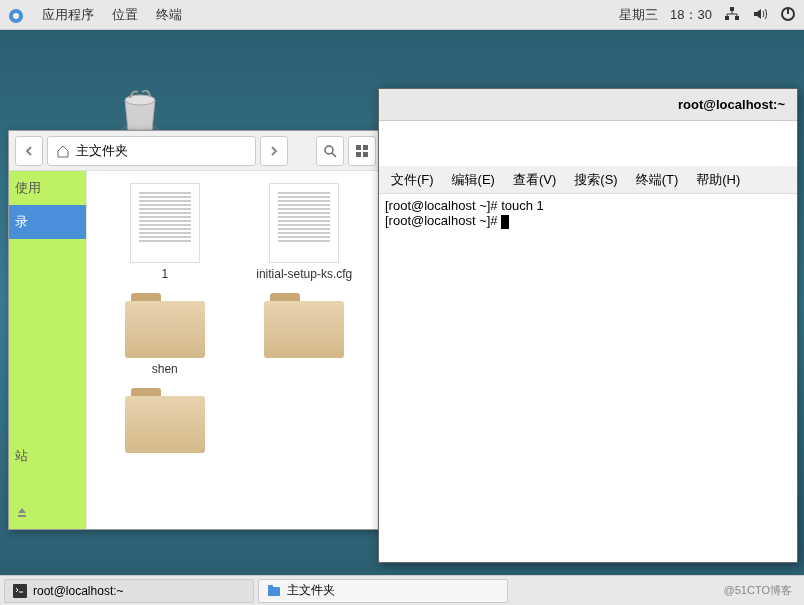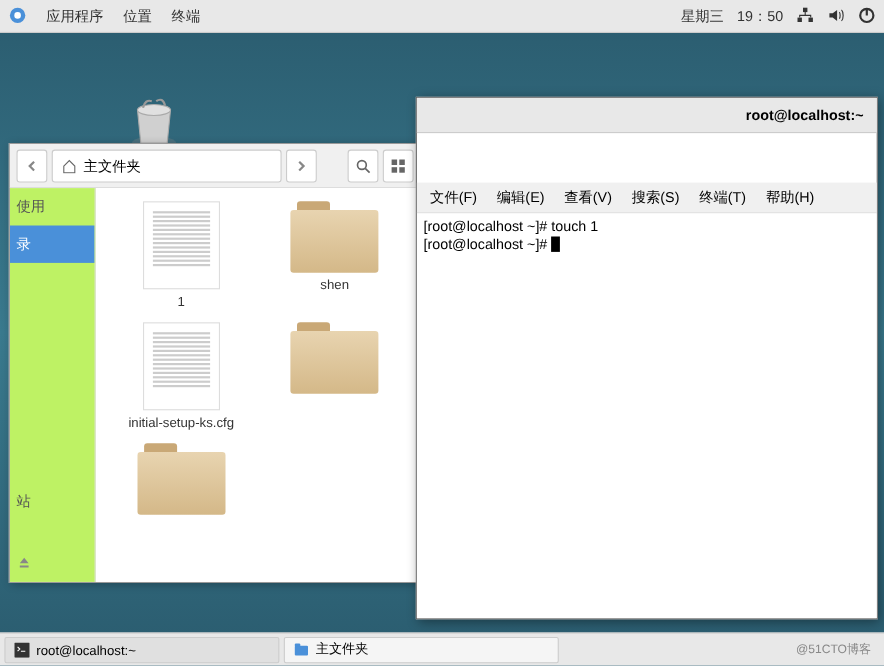--- a/index.html
+++ b/index.html
@@ -1,20 +1,20 @@
 <!DOCTYPE html>
 <html><head>
   <meta charset="utf-8">
   <style>
     * { margin: 0; padding: 0; box-sizing: border-box; font-family: sans-serif; }
     body { width: 804px; height: 605px; overflow: hidden; position: relative; background: linear-gradient(to bottom, #2a5b6e 0%, #3a7a8e 50%, #2a5b6e 100%); }
     
     
     .top-panel { height: 30px; background: #e8e8e8; border-bottom: 1px solid #ccc; display: flex; align-items: center; padding: 0 8px; font-size: 13px; color: #333; }
-    .top-panel .left { display: flex; gap: 18px; align-items: flex-start; }
+    .top-panel .left { display: flex; gap: 18px; align-items: flex-end; }
     .top-panel .right { margin-left: auto; display: flex; gap: 12px; }
     .top-panel .logo { width: 16px; height: 16px; }
     .panel-item { cursor: pointer; }
     .tray-icon { width: 16px; height: 16px; display: inline-flex; align-items: center; justify-content: center; }
     
     
     .desktop { position: absolute; top: 30px; left: 0; right: 0; bottom: 30px; }
     
     
     .trash { position: absolute; top: 50px; left: 110px; width: 60px; height: 60px; }
@@ -63,21 +63,21 @@
           <circle cx="8" cy="8" r="7" fill="#4a90d9"></circle>
           <circle cx="8" cy="8" r="3" fill="#fff"></circle>
         </svg>
     </span>
     <span class="panel-item">应用程序</span>
     <span class="panel-item">位置</span>
     <span class="panel-item">终端</span>
   </div>
   <div class="right">
     <span>星期三</span>
-    <span>19：50</span>
+    <span>18：30</span>
     <span class="tray-icon">
       <svg viewBox="0 0 16 16" fill="#333">
           <rect x="6" y="1" width="4" height="4"></rect>
           <rect x="1" y="10" width="4" height="4"></rect>
           <rect x="11" y="10" width="4" height="4"></rect>
           <path d="M8 5v3M8 8H3v2M8 8h5v2" stroke="#333" fill="none"></path>
         </svg>
     </span>
     <span class="tray-icon">
       <svg viewBox="0 0 16 16" fill="#333">
@@ -149,26 +149,26 @@
               <path d="M7 3l4 5H3z M3 10h8v2H3z" fill="#888"></path>
             </svg>
         </div>
       </div>
       <div class="fm-content">
         <div class="fm-item">
           <div class="file-icon"></div>
           <span class="fm-item-label">1</span>
         </div>
         <div class="fm-item">
+          <div class="file-icon"></div>
+          <span class="fm-item-label">initial-setup-ks.cfg</span>
+        </div>
+        <div class="fm-item">
           <div class="folder-icon"></div>
           <span class="fm-item-label">shen</span>
-        </div>
-        <div class="fm-item">
-          <div class="file-icon"></div>
-          <span class="fm-item-label">initial-setup-ks.cfg</span>
         </div>
         <div class="fm-item">
           <div class="folder-icon"></div>
         </div>
         <div class="fm-item">
           <div class="folder-icon"></div>
         </div>
       </div>
     </div>
   </div>

